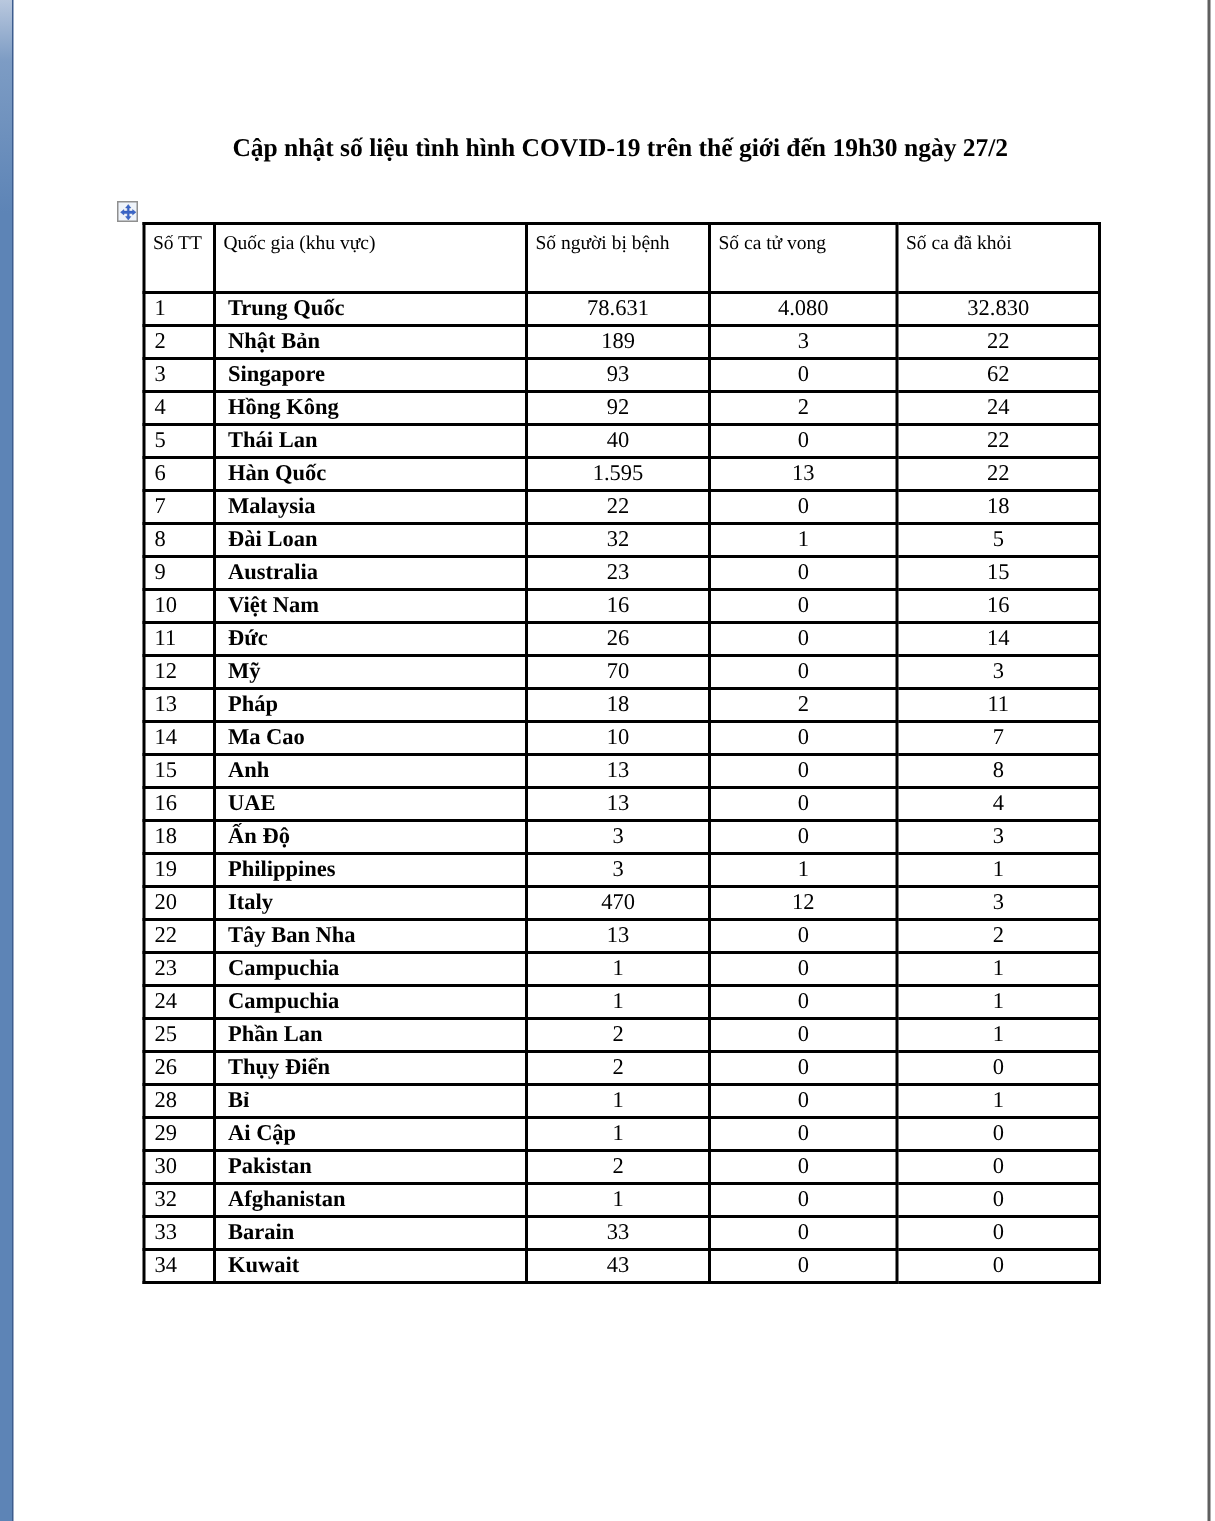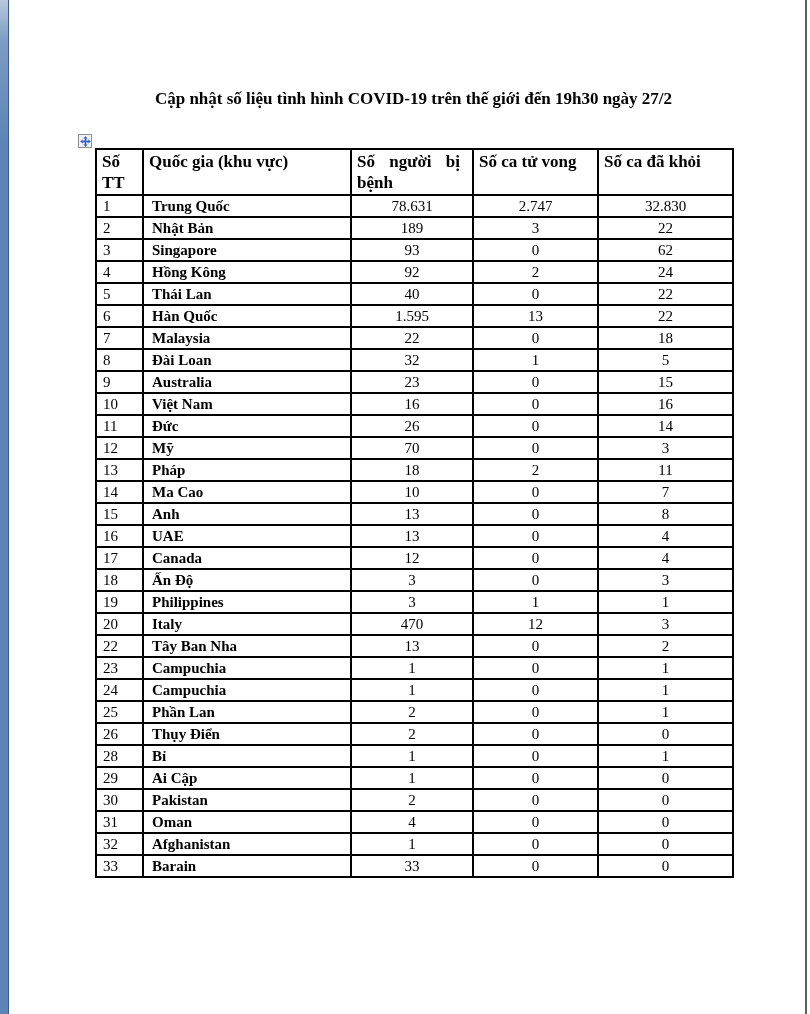--- a/index.html
+++ b/index.html
@@ -71,27 +71,27 @@
   table.covid col.w0 { width: 47px; }
   table.covid col.w1 { width: 208px; }
   table.covid col.w2 { width: 122px; }
   table.covid col.w3 { width: 125px; }
   table.covid col.w4 { width: 135px; }
   table.covid th, table.covid td {
     border: 2px solid var(--table-border, #000000);
     overflow: hidden;
   }
   table.covid th {
-    font-weight: bold;
+    font-weight: normal;
     text-align: left;
     vertical-align: top;
     height: 43px;
     line-height: 21px;
     padding: 1px 4px 0 5px;
-    font-size: 17px;
+    font-size: 13px;
   }
   table.covid th.c2 { text-align: justify; padding-right: 12px; }
   table.covid td {
     height: 17.6px;
     line-height: 18px;
     padding: 1px 2px;
     vertical-align: middle;
   }
   table.covid td.c0 { padding-left: 6px; }
   table.covid td.c1 { font-weight: bold; padding-left: 8px; }
@@ -130,21 +130,21 @@
         <th class="c2">Số người bị bệnh</th>
         <th class="c3">Số ca tử vong</th>
         <th class="c4">Số ca đã khỏi</th>
       </tr>
     </thead>
     <tbody>
         <tr>
           <td class="c0">1</td>
           <td class="c1">Trung Quốc</td>
           <td class="c2">78.631</td>
-          <td class="c3">2.747</td>
+          <td class="c3">4.080</td>
           <td class="c4">32.830</td>
         </tr>
         <tr>
           <td class="c0">2</td>
           <td class="c1">Nhật Bản</td>
           <td class="c2">189</td>
           <td class="c3">3</td>
           <td class="c4">22</td>
         </tr>
         <tr>
@@ -239,27 +239,20 @@
           <td class="c4">8</td>
         </tr>
         <tr>
           <td class="c0">16</td>
           <td class="c1">UAE</td>
           <td class="c2">13</td>
           <td class="c3">0</td>
           <td class="c4">4</td>
         </tr>
         <tr>
-          <td class="c0">17</td>
-          <td class="c1">Canada</td>
-          <td class="c2">12</td>
-          <td class="c3">0</td>
-          <td class="c4">4</td>
-        </tr>
-        <tr>
           <td class="c0">18</td>
           <td class="c1">Ấn Độ</td>
           <td class="c2">3</td>
           <td class="c3">0</td>
           <td class="c4">3</td>
         </tr>
         <tr>
           <td class="c0">19</td>
           <td class="c1">Philippines</td>
           <td class="c2">3</td>
@@ -323,36 +316,36 @@
           <td class="c4">0</td>
         </tr>
         <tr>
           <td class="c0">30</td>
           <td class="c1">Pakistan</td>
           <td class="c2">2</td>
           <td class="c3">0</td>
           <td class="c4">0</td>
         </tr>
         <tr>
-          <td class="c0">31</td>
-          <td class="c1">Oman</td>
-          <td class="c2">4</td>
-          <td class="c3">0</td>
-          <td class="c4">0</td>
-        </tr>
-        <tr>
           <td class="c0">32</td>
           <td class="c1">Afghanistan</td>
           <td class="c2">1</td>
           <td class="c3">0</td>
           <td class="c4">0</td>
         </tr>
         <tr>
           <td class="c0">33</td>
           <td class="c1">Barain</td>
           <td class="c2">33</td>
           <td class="c3">0</td>
           <td class="c4">0</td>
         </tr>
+        <tr>
+          <td class="c0">34</td>
+          <td class="c1">Kuwait</td>
+          <td class="c2">43</td>
+          <td class="c3">0</td>
+          <td class="c4">0</td>
+        </tr>
       </tbody>
   </table>
 
 </div>
 
 </body></html>

